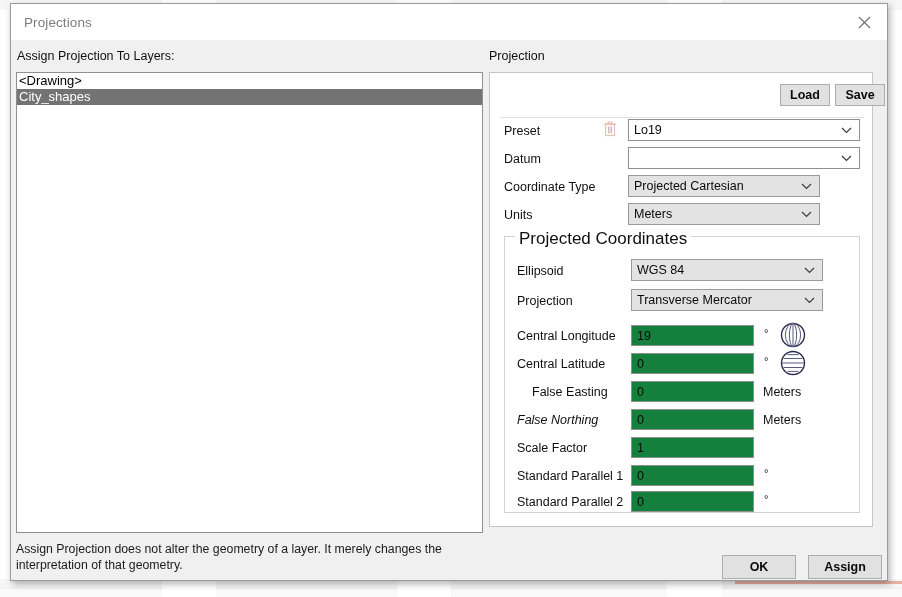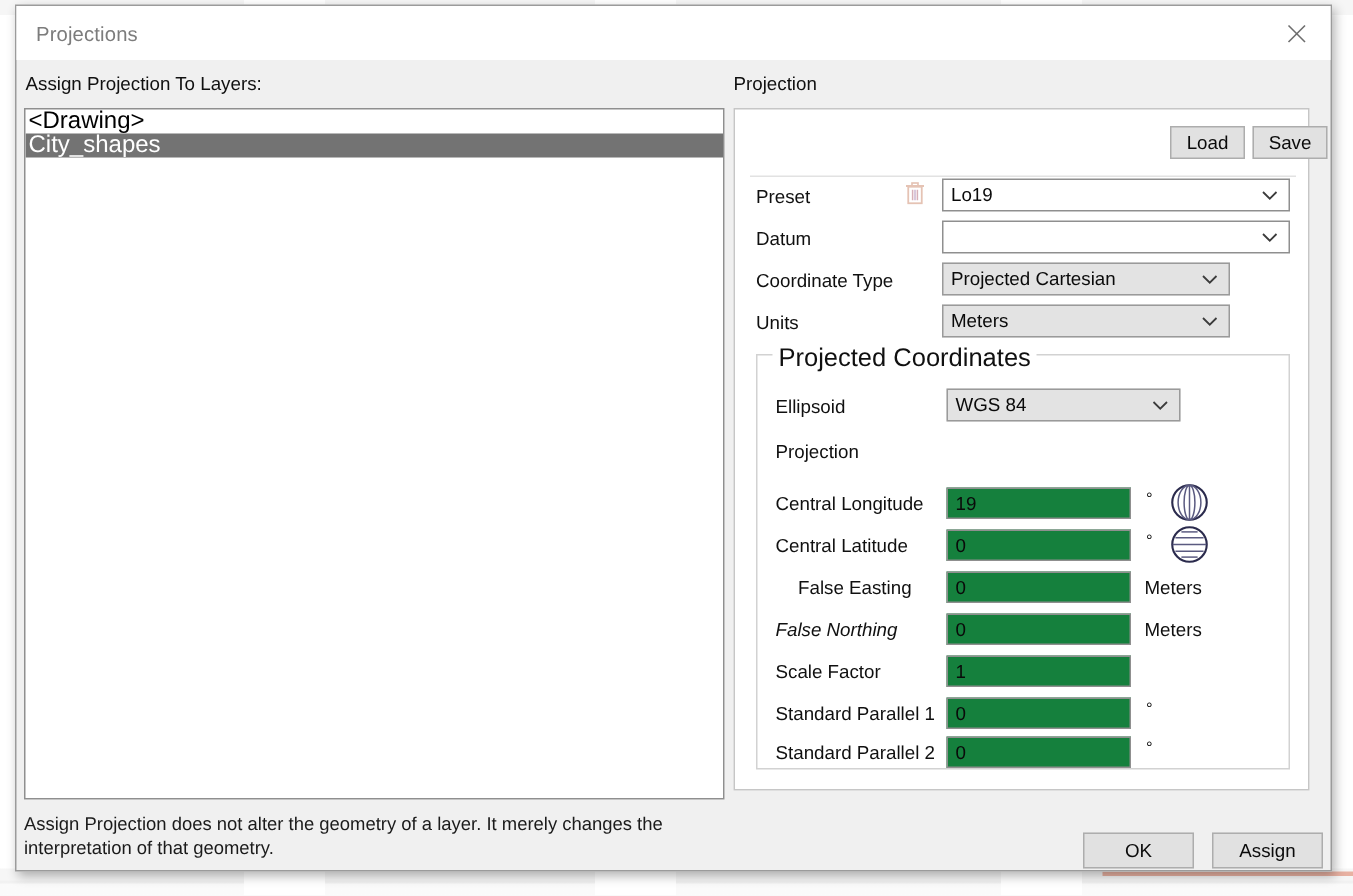--- a/index.html
+++ b/index.html
@@ -100,21 +100,21 @@
     width: 467px;
     height: 461px;
     background: #ffffff;
     border: 1px solid #8f8f8f;
     box-sizing: border-box;
     overflow: hidden;
   }
   .layer-item {
     height: 16px;
     line-height: 16px;
-    font-size: 16px;
+    font-size: 13px;
     color: #000000;
     padding-left: 2px;
     white-space: nowrap;
   }
   .layer-item.selected {
     background: #737373;
     color: #ffffff;
   }
 
   .note {
@@ -149,20 +149,21 @@
   .btn {
     background: #e1e1e1;
     border: 1px solid #adadad;
     font-family: "Liberation Sans", sans-serif;
     font-size: 12.5px;
     color: #0b0b0b;
     box-sizing: border-box;
     cursor: default;
     padding: 0;
     text-align: center;
+    font-weight: bold;
   }
   .btn-load {
     position: absolute;
     left: 290px;
     top: 11px;
     width: 50px;
     height: 22px;
   }
   .btn-save {
     position: absolute;
@@ -388,30 +389,38 @@
         <svg width="11" height="7" viewBox="0 0 11 7" aria-hidden="true">
           <polyline points="1,1 5.5,5.5 10,1" fill="none" stroke="#3c3c3c" stroke-width="1.2"></polyline>
         </svg>
       </span>
     </div>
 
     <div class="groupbox">
       <div class="group-title">Projected Coordinates</div>
 
       <div class="field-label" style="left:12px; top:27px;">Ellipsoid</div>
-      <div class="combo-gray" style="left:126px; top:22px; width:156px;">
+      <div class="combo-gray" style="left:126px; top:22px; width:192px;">
         <span class="ctext">WGS 84</span>
         <span class="carrow">
           <svg width="11" height="7" viewBox="0 0 11 7" aria-hidden="true">
             <polyline points="1,1 5.5,5.5 10,1" fill="none" stroke="#3c3c3c" stroke-width="1.2"></polyline>
           </svg>
         </span>
       </div>
 
       <div class="field-label" style="left:12px; top:57px;">Projection</div>
+      <div class="combo-gray" style="left:126px; top:52px; width:192px;">
+        <span class="ctext">Transverse Mercator</span>
+        <span class="carrow">
+          <svg width="11" height="7" viewBox="0 0 11 7" aria-hidden="true">
+            <polyline points="1,1 5.5,5.5 10,1" fill="none" stroke="#3c3c3c" stroke-width="1.2"></polyline>
+          </svg>
+        </span>
+      </div>
 
       <div class="field-label" style="left:12px; top:92px;">Central Longitude</div>
       <div class="textbox" style="left:126px; top:88px;">
         <span class="tval">19</span>
       </div>
       <div class="deg" style="left:259px; top:90px;">°</div>
       <div class="globe" style="left:275px; top:85px;">
         <svg width="26" height="26" viewBox="0 0 26 26" aria-hidden="true">
           <circle cx="13" cy="13" r="11.5" fill="#ffffff" stroke="#2b2b4d" stroke-width="1.4"></circle>
           <ellipse cx="13" cy="13" rx="3.6" ry="11.5" fill="none" stroke="#5a5a80" stroke-width="1"></ellipse>

